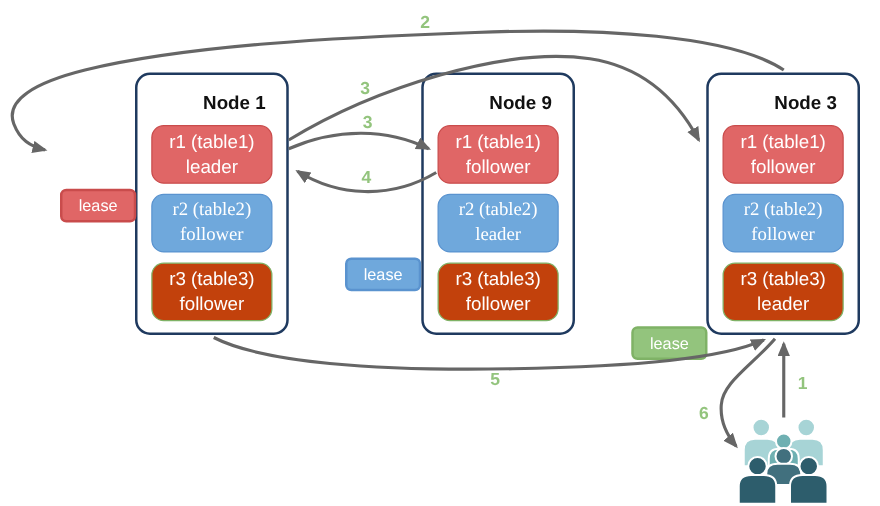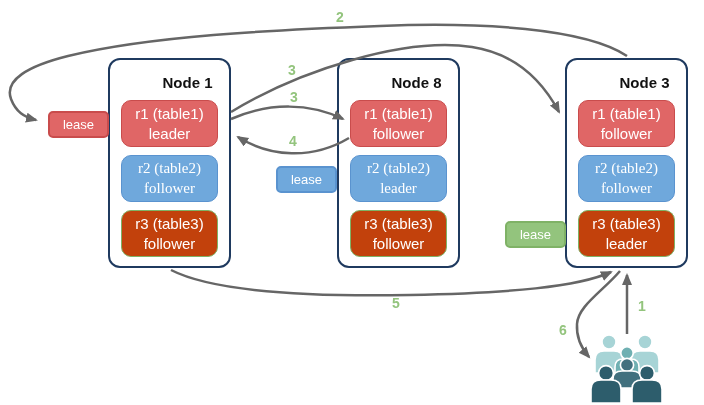--- a/index.html
+++ b/index.html
@@ -11,21 +11,21 @@
   .node-title{text-align:center;padding-top:14px;font-size:15px;font-weight:bold;color:#111;padding-left:36px;}
   .replica{position:absolute;left:11px;width:97px;height:47px;border-radius:10px;
            color:#fff;font-size:15px;line-height:1.28;text-align:center;
            display:flex;flex-direction:column;justify-content:center;box-sizing:border-box;}
   .replica.red{background:#e06666;border:1.5px solid #c94c4c;}
   .replica.blue{background:#6fa8dc;border:1.5px solid #5a93cf;font-family:Liberation Serif, serif;}
   .replica.green{background:#c2410c;border:1.5px solid #7fb266;}
   .r1{top:40px}.r2{top:95px}.r3{top:150px}
   
   .lease{position:absolute;width:57px;height:23px;border-radius:5px;color:#fff;
-         font-size:13px;display:flex;align-items:center;justify-content:center;z-index:2;}
+         font-size:13px;display:flex;align-items:center;justify-content:center;z-index:2;margin-top:40px;}
   .lease.red{left:48px;top:111px;background:#e06666;border:2px solid #c94c4c;}
   .lease.blue{left:276px;top:166px;background:#6fa8dc;border:2px solid #5a93cf;}
   .lease.green{left:505px;top:221px;background:#93c47d;border:2px solid #7fb266;}
   
   .step{position:absolute;transform:translate(-50%,-50%);color:#93c47d;
         font-weight:bold;font-size:14px;z-index:4;}
   
   .arrows,.users{position:absolute;pointer-events:none;}
   .arrows{left:0;top:0;z-index:3;}
   .users{left:588px;top:330px;z-index:2;}
@@ -62,21 +62,21 @@
       <span>r2 (table2)</span>
       <span>follower</span>
     </div>
     <div class="replica green r3">
       <span>r3 (table3)</span>
       <span>follower</span>
     </div>
   </div>
 
   <div class="node" style="left:337px">
-    <div class="node-title">Node 8</div>
+    <div class="node-title">Node 9</div>
     <div class="replica red r1">
       <span>r1 (table1)</span>
       <span>follower</span>
     </div>
     <div class="replica blue r2">
       <span>r2 (table2)</span>
       <span>leader</span>
     </div>
     <div class="replica green r3">
       <span>r3 (table3)</span>

